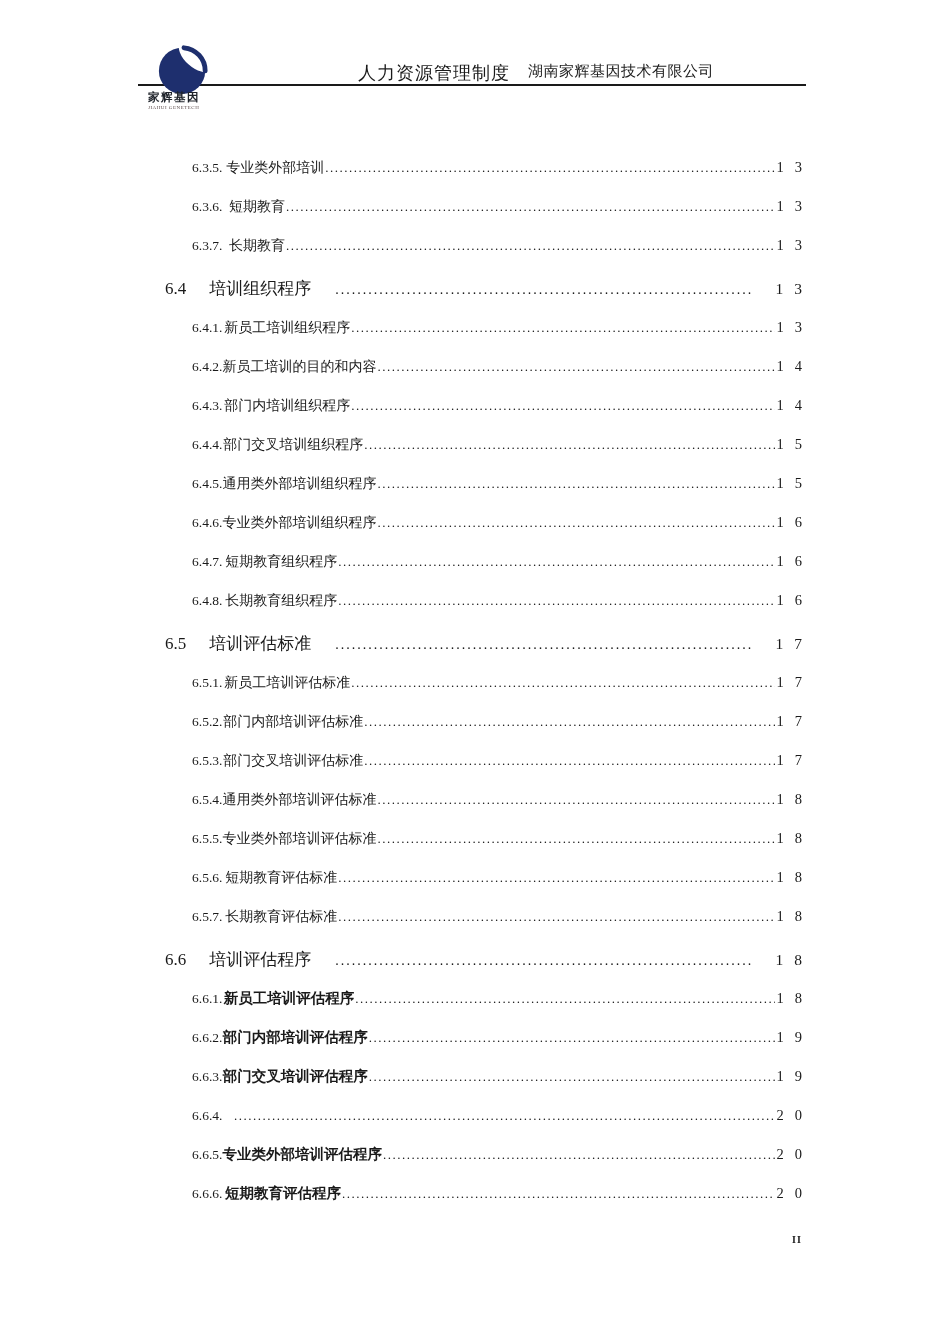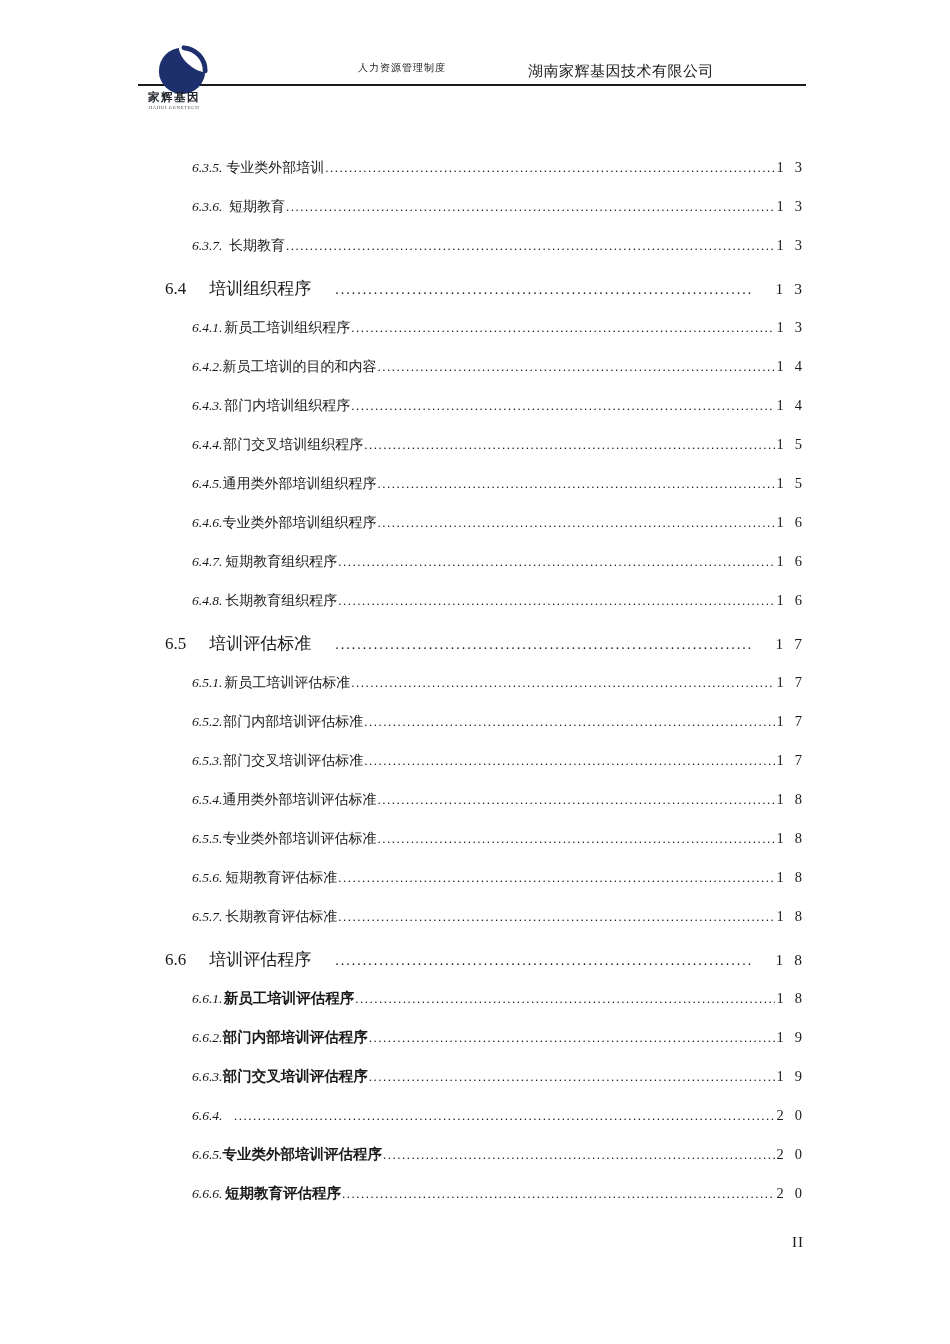--- a/index.html
+++ b/index.html
@@ -42,21 +42,21 @@
   .logo-sub {
     display: block;
     font-size: 5px;
     letter-spacing: 0.5px;
     color: #5a4a4a;
     white-space: nowrap;
   }
   .header-doc-title {
     position: absolute;
     left: 358px; top: 61px;
-    font-size: 10px;
+    font-size: 18px;
     letter-spacing: 1px;
     white-space: nowrap;
   }
   .header-company {
     position: absolute;
     left: 528px; top: 62px;
     font-size: 15px;
     letter-spacing: 0.5px;
     white-space: nowrap;
   }
@@ -77,21 +77,21 @@
   .toc-row.lvl2 {
     margin-top: 4px;
     font-size: 17px;
     gap: 23px;
   }
   .toc-row.lvl2 .toc-num { width: 65px; }
   .toc-row.lvl3 {
     padding-left: 27px;
     font-size: 14px;
   }
-  .toc-row.lvl3 .toc-num { width: 83px; font-size: 13.5px; font-style: italic; }
+  .toc-row.lvl3 .toc-num { width: 83px; font-size: 13.5px; }
   .toc-title { flex: none; }
   .toc-row.bold .toc-title {
     font-family: "DejaVu Sans", "Liberation Sans", sans-serif;
     font-weight: 700;
     font-size: 14.5px;
   }
   .toc-leader {
     flex: 1 1 auto;
     overflow: hidden;
     margin: 0 2px 0 1px;
@@ -107,22 +107,23 @@
     letter-spacing: 11px;
     margin-right: -11px;
     font-size: 14.5px;
   }
   .toc-row.lvl2 .toc-page { font-size: 15.5px; }
 
   
   .footer-page-number {
     position: absolute;
     left: 792px; top: 1234px;
-    font-size: 15px;
+    font-size: 10px;
     letter-spacing: 1px;
+    font-weight: bold;
   }
 </style>
 </head>
 <body>
 
 <div class="page">
 
   <div class="header-rule"></div>
 
   <div class="logo-block">

